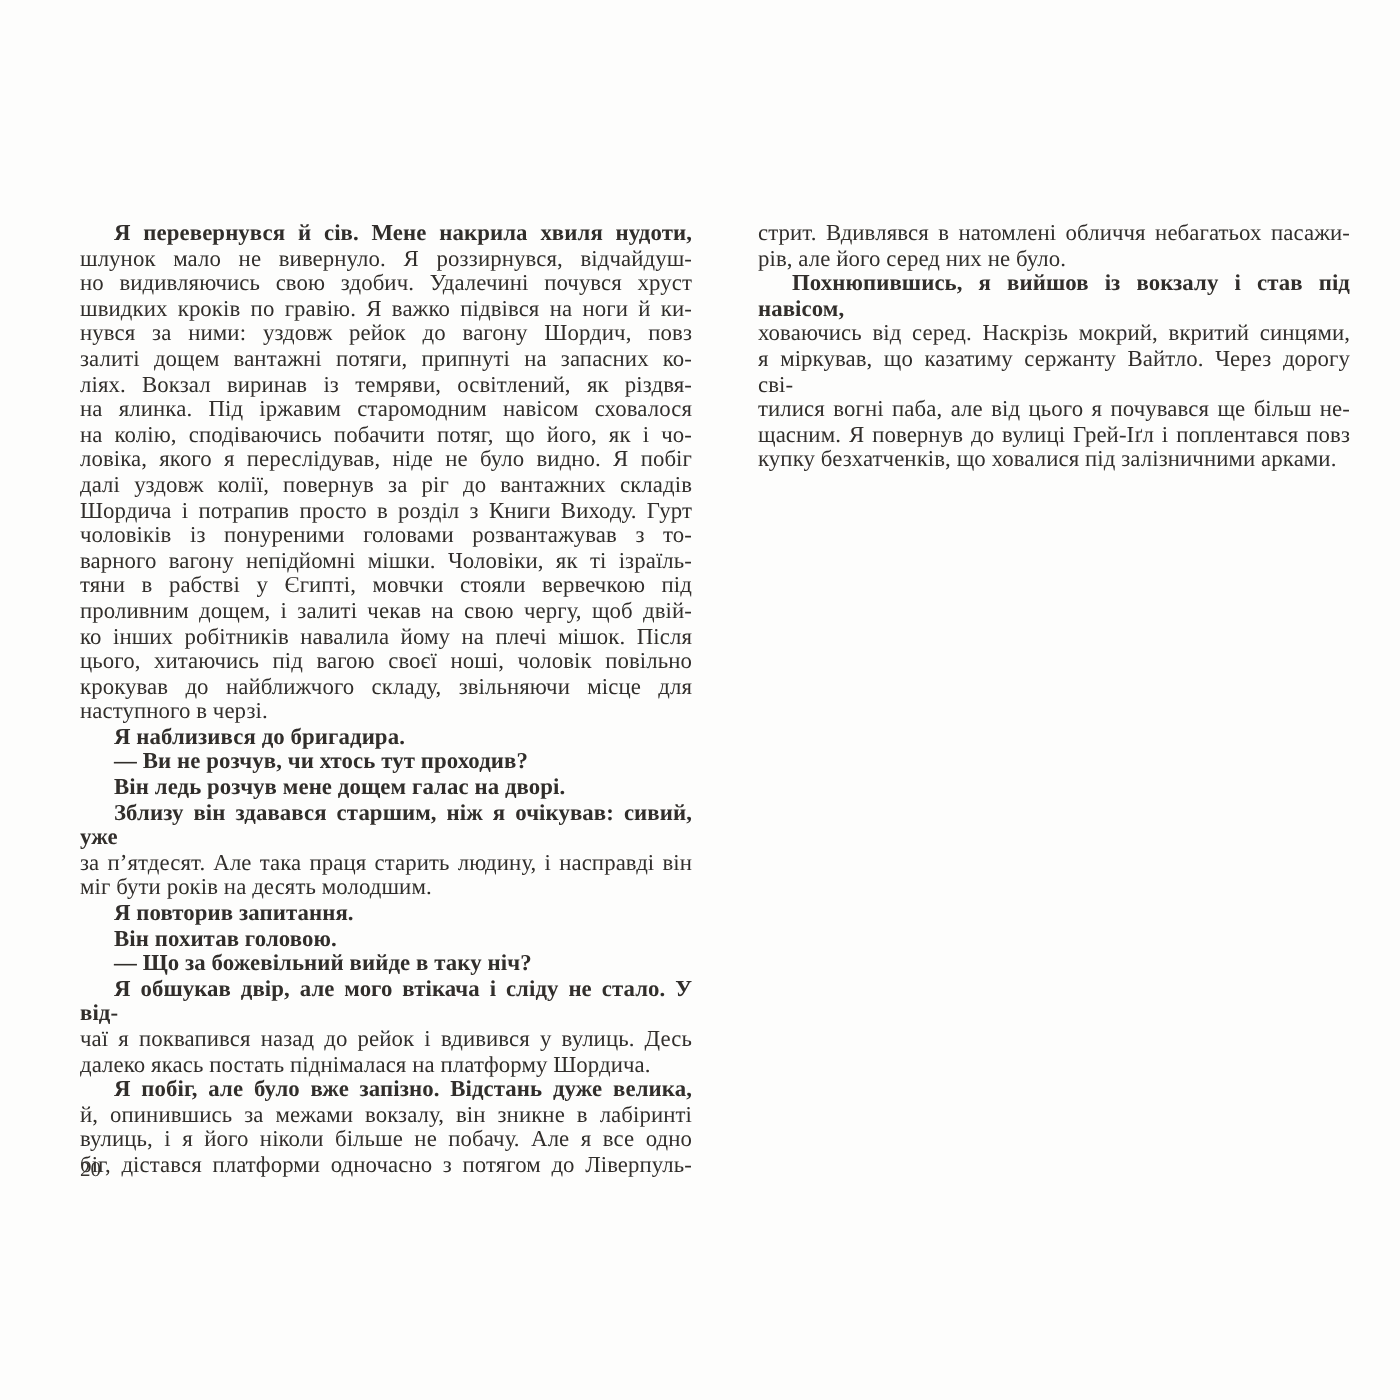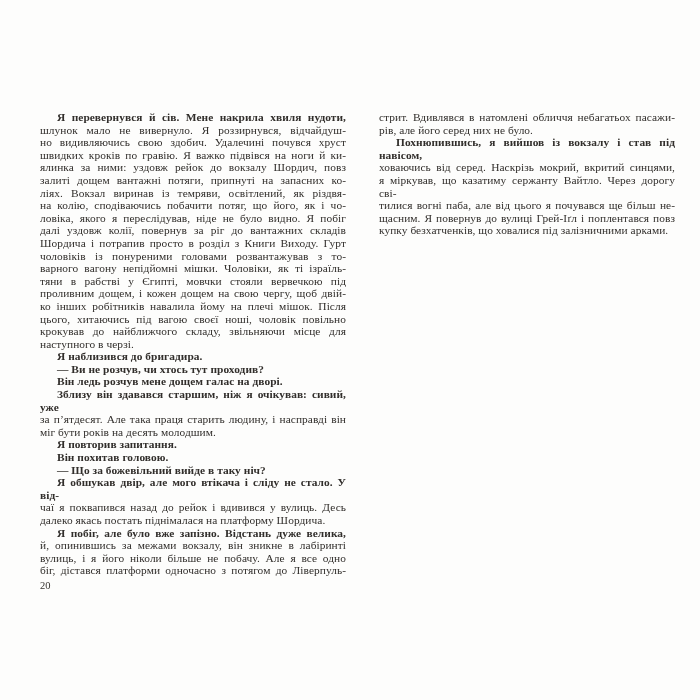--- a/index.html
+++ b/index.html
@@ -35,31 +35,32 @@
 </style>
 </head>
 <body style="background: rgb(253, 253, 252); color: rgb(49, 46, 43);">
 
 <div class="page">
   <div id="col-left" class="column">
       <div class="line i j">Я перевернувся й сів. Мене накрила хвиля нудоти,</div>
       <div class="line j">шлунок мало не вивернуло. Я роззирнувся, відчайдуш-</div>
       <div class="line j">но видивляючись свою здобич. Удалечині почувся хруст</div>
       <div class="line j">швидких кроків по гравію. Я важко підвівся на ноги й ки-</div>
-      <div class="line j">ялинка за ними: уздовж рейок до вокзалу Шордич, повз</div>
+      <div class="line j">нувся за ними: уздовж рейок до вагону Шордич, повз</div>
       <div class="line j">залиті дощем вантажні потяги, припнуті на запасних ко-</div>
       <div class="line j">ліях. Вокзал виринав із темряви, освітлений, як різдвя-</div>
+      <div class="line j">на ялинка. Під іржавим старомодним навісом сховалося</div>
       <div class="line j">на колію, сподіваючись побачити потяг, що його, як і чо-</div>
       <div class="line j">ловіка, якого я переслідував, ніде не було видно. Я побіг</div>
       <div class="line j">далі уздовж колії, повернув за ріг до вантажних складів</div>
       <div class="line j">Шордича і потрапив просто в розділ з Книги Виходу. Гурт</div>
       <div class="line j">чоловіків із понуреними головами розвантажував з то-</div>
       <div class="line j">варного вагону непідйомні мішки. Чоловіки, як ті ізраїль-</div>
       <div class="line j">тяни в рабстві у Єгипті, мовчки стояли вервечкою під</div>
-      <div class="line j">проливним дощем, і кожен дощем на свою чергу, щоб двій-</div>
+      <div class="line j">проливним дощем, і залиті чекав на свою чергу, щоб двій-</div>
       <div class="line j">ко інших робітників навалила йому на плечі мішок. Після</div>
       <div class="line j">цього, хитаючись під вагою своєї ноші, чоловік повільно</div>
       <div class="line j">крокував до найближчого складу, звільняючи місце для</div>
       <div class="line">наступного в черзі.</div>
       <div class="line i">Я наблизився до бригадира.</div>
       <div class="line i">— Ви не розчув, чи хтось тут проходив?</div>
       <div class="line i">Він ледь розчув мене дощем галас на дворі.</div>
       <div class="line i j">Зблизу він здавався старшим, ніж я очікував: сивий, уже</div>
       <div class="line j">за п’ятдесят. Але така праця старить людину, і насправді він</div>
       <div class="line">міг бути років на десять молодшим.</div>

